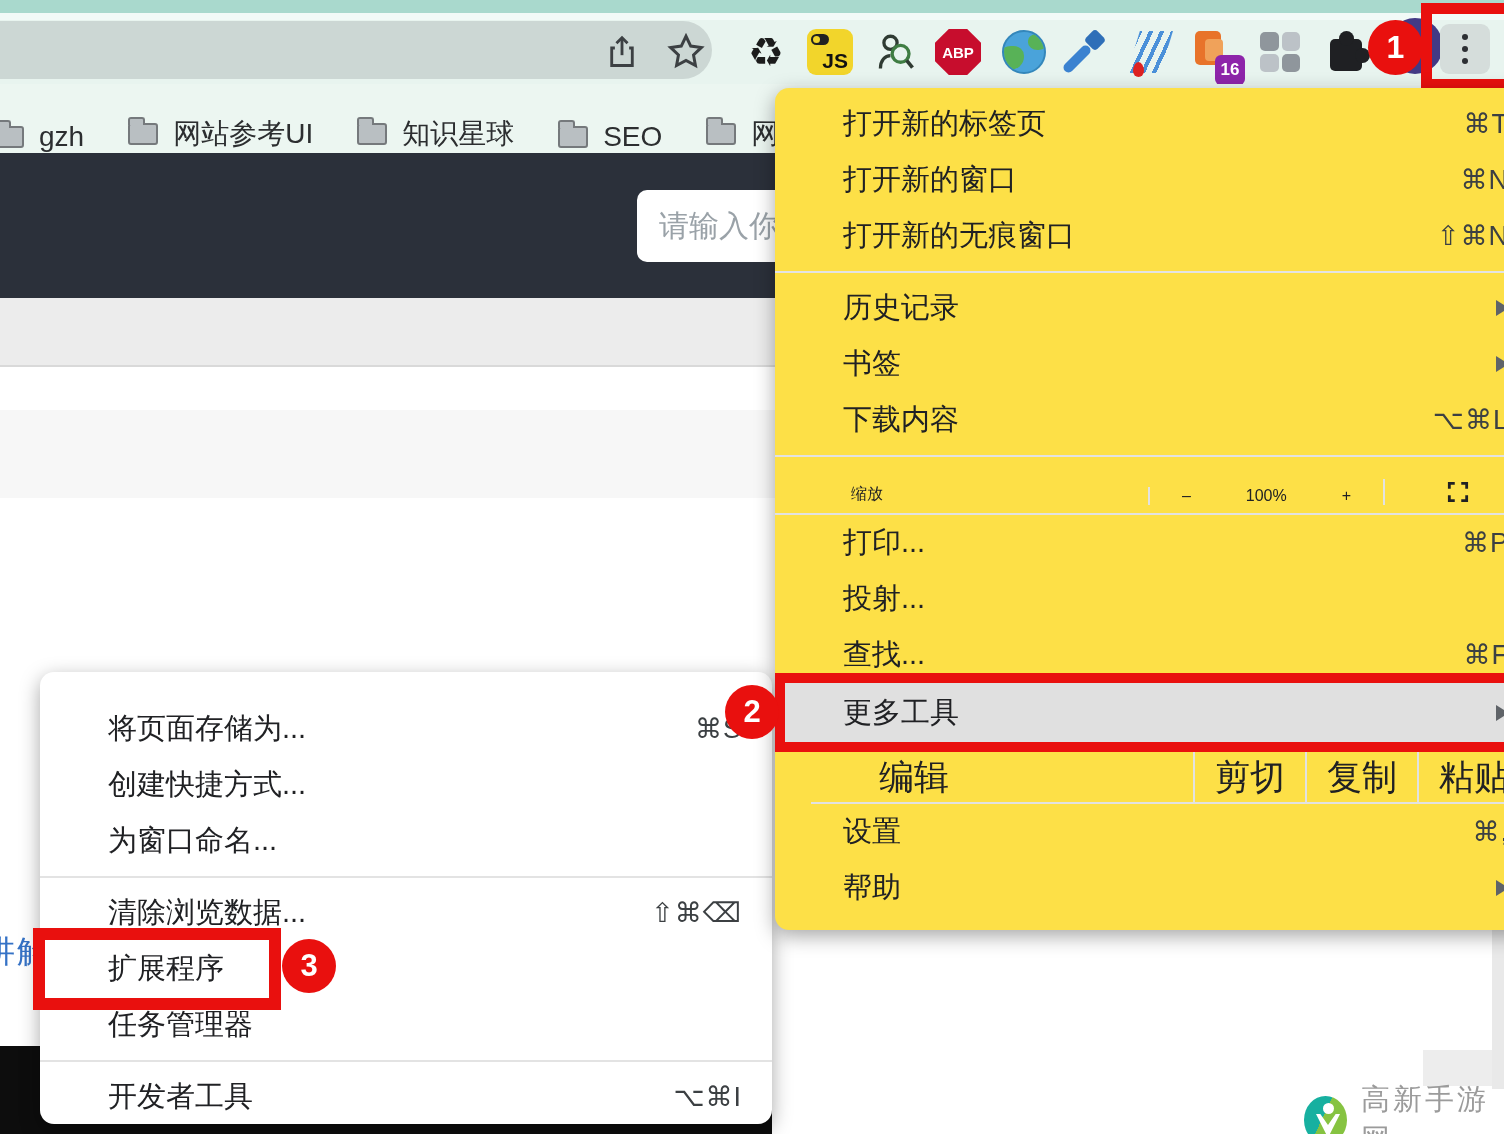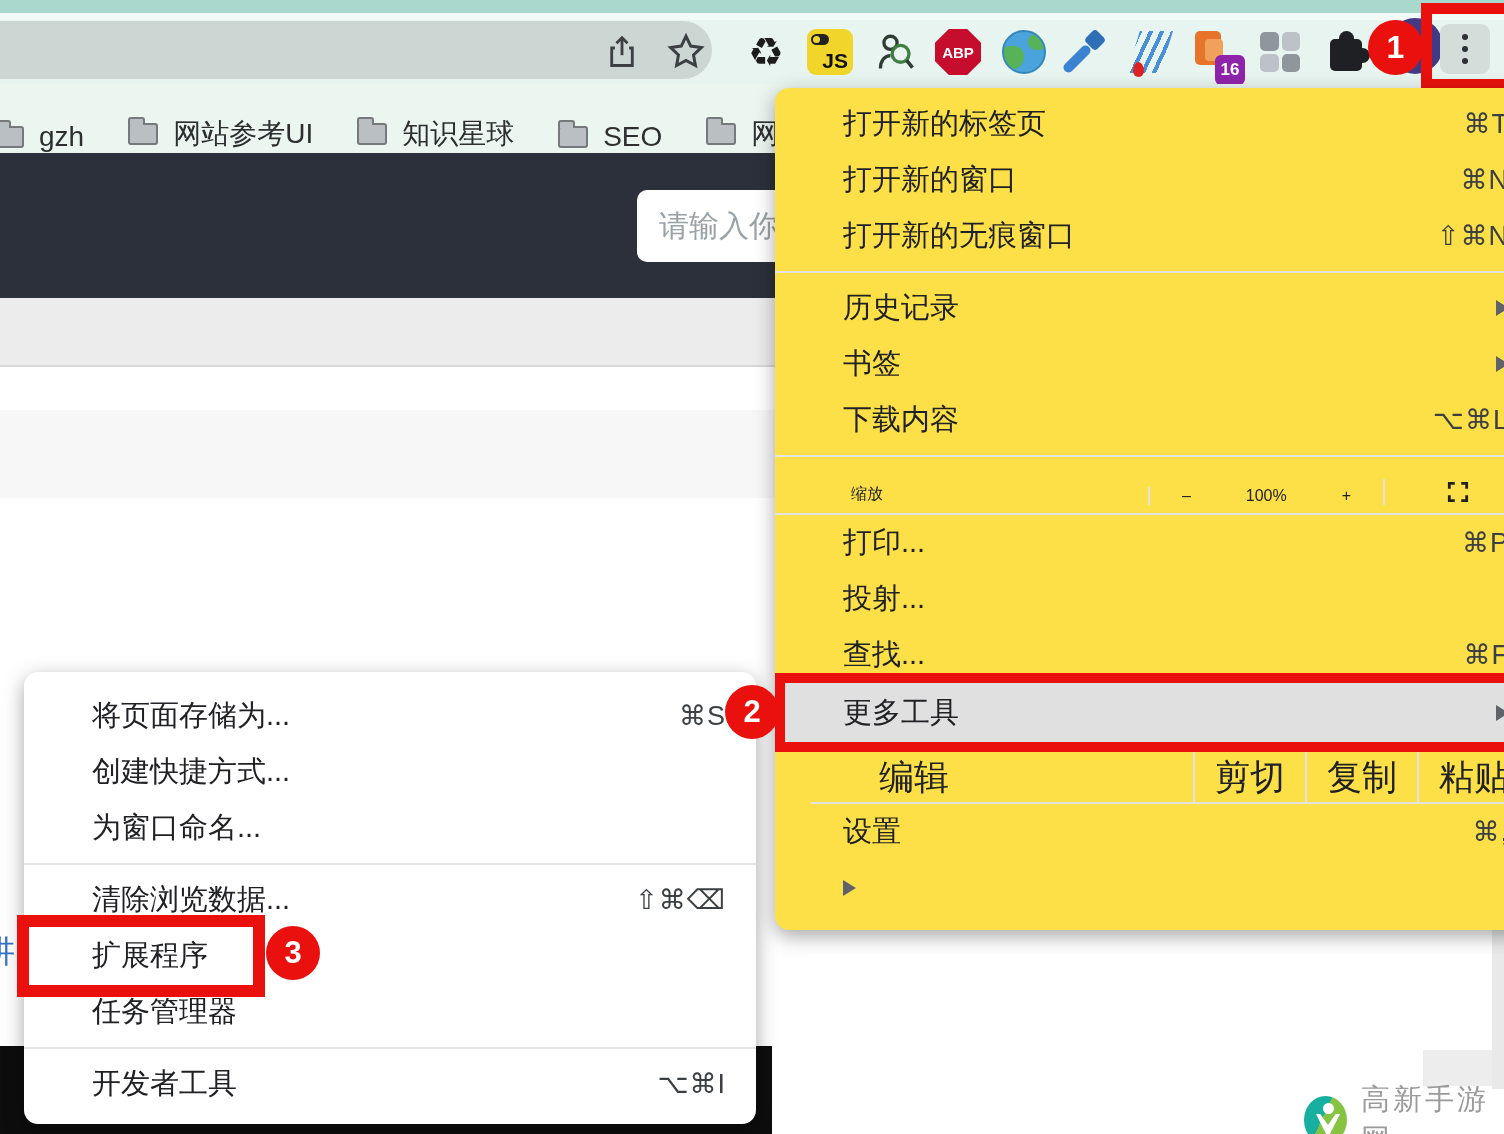--- a/index.html
+++ b/index.html
@@ -100,22 +100,22 @@
   .redframe-dots { position:absolute; left:1421px; top:3px; width:95px; height:87px; border:11px solid #e9100e; z-index:12; }
 
   
   .bm-item { display:flex; align-items:center; gap:15px; margin-right:44px; font-size:28px; color:#2c2e30; }
   .folder { width:30px; height:22px; background:#b9bfc2; border:2px solid #75797c; border-radius:3px; position:relative; flex:none; }
   .folder::before { content:''; position:absolute; top:-8px; left:-2px; width:13px; height:6px; background:#b9bfc2; border:2px solid #75797c; border-bottom:none; border-radius:3px 3px 0 0; }
 
   
   .menu { position:absolute; left:775px; top:88px; width:764px; background:#fde047; border-radius:14px;
     box-shadow:0 6px 20px rgba(0,0,0,.35); z-index:30; padding-top:8px; color:#202124; }
-  .submenu { position:absolute; left:24px; top:672px; width:732px; height:452px; background:#fff; border-radius:14px;
-    box-shadow:0 6px 20px rgba(0,0,0,.35); z-index:20; padding-top:16px; color:#202124; }
+  .submenu { position:absolute; left:40px; top:672px; width:732px; height:452px; background:#fff; border-radius:14px;
+    box-shadow:0 6px 20px rgba(0,0,0,.35); z-index:20; padding-top:29px; color:#202124; }
   .mi { height:56px; display:flex; align-items:center; padding:0 30px 0 68px; font-size:29px; position:relative; }
   .mi .lbl { flex:1; }
   .sc { color:#3c4043; font-size:27px; letter-spacing:1px; }
   .arr { width:0; height:0; border-left:13px solid #5f6368; border-top:8px solid transparent; border-bottom:8px solid transparent; }
   .sep { border-top:2px solid #e3e3e3; margin:7px 0; }
 
   
   .zoom-row { height:60px; border-top:2px solid #e2e2e2; border-bottom:2px solid #e2e2e2; margin-top:7px; display:flex; align-items:flex-end; padding:8px; }
   .zr-label { width:365px; display:flex; align-items:center; padding-left:68px; }
   .zr-controls { width:235px; border-left:2px solid #e2e2e2; display:flex; align-items:center; justify-content:space-between; padding:0 32px; }
@@ -357,17 +357,18 @@
       <span class="elbl">编辑</span>
       <span class="ecell">剪切</span>
       <span class="ecell">复制</span>
       <span class="ecell">粘贴</span>
     </div>
     <div class="mi">
       <span class="lbl">设置</span>
       <span class="sc">⌘,</span>
     </div>
     <div class="mi" style="margin-bottom:14px;">
+      <span class="lbl">帮助</span>
       <span class="arr"></span>
     </div>
   </div>
 
 </div>
 
 </body></html>

